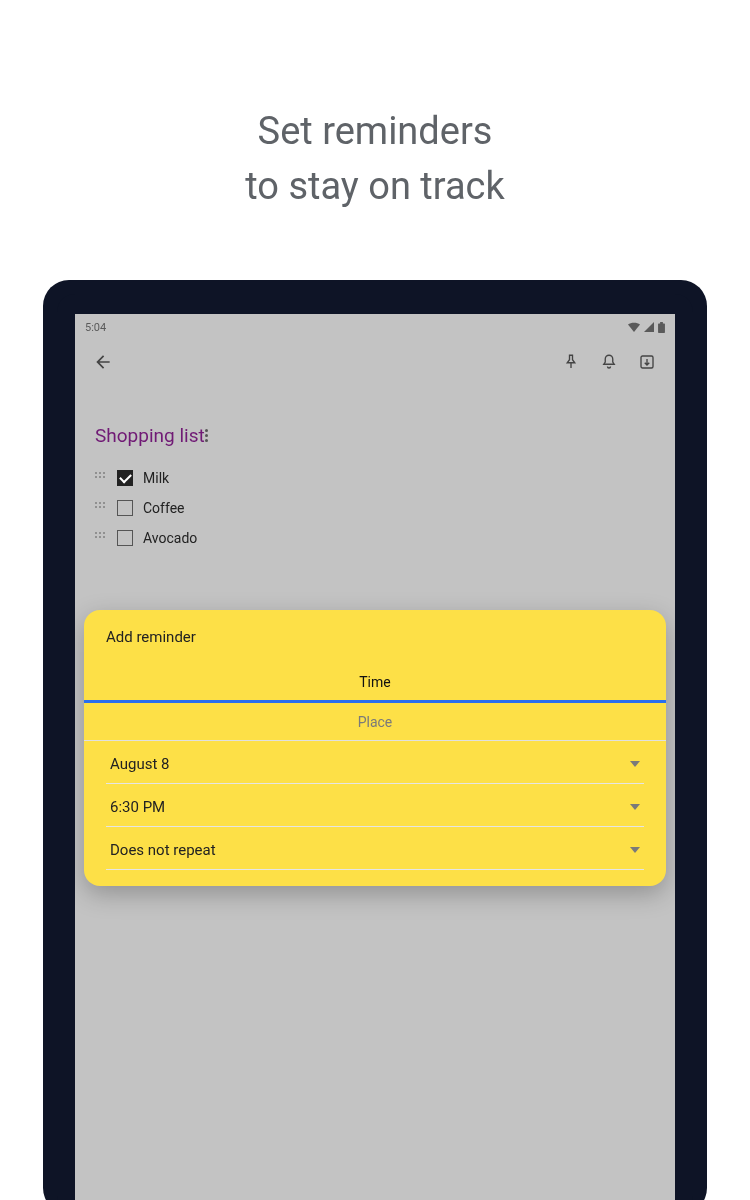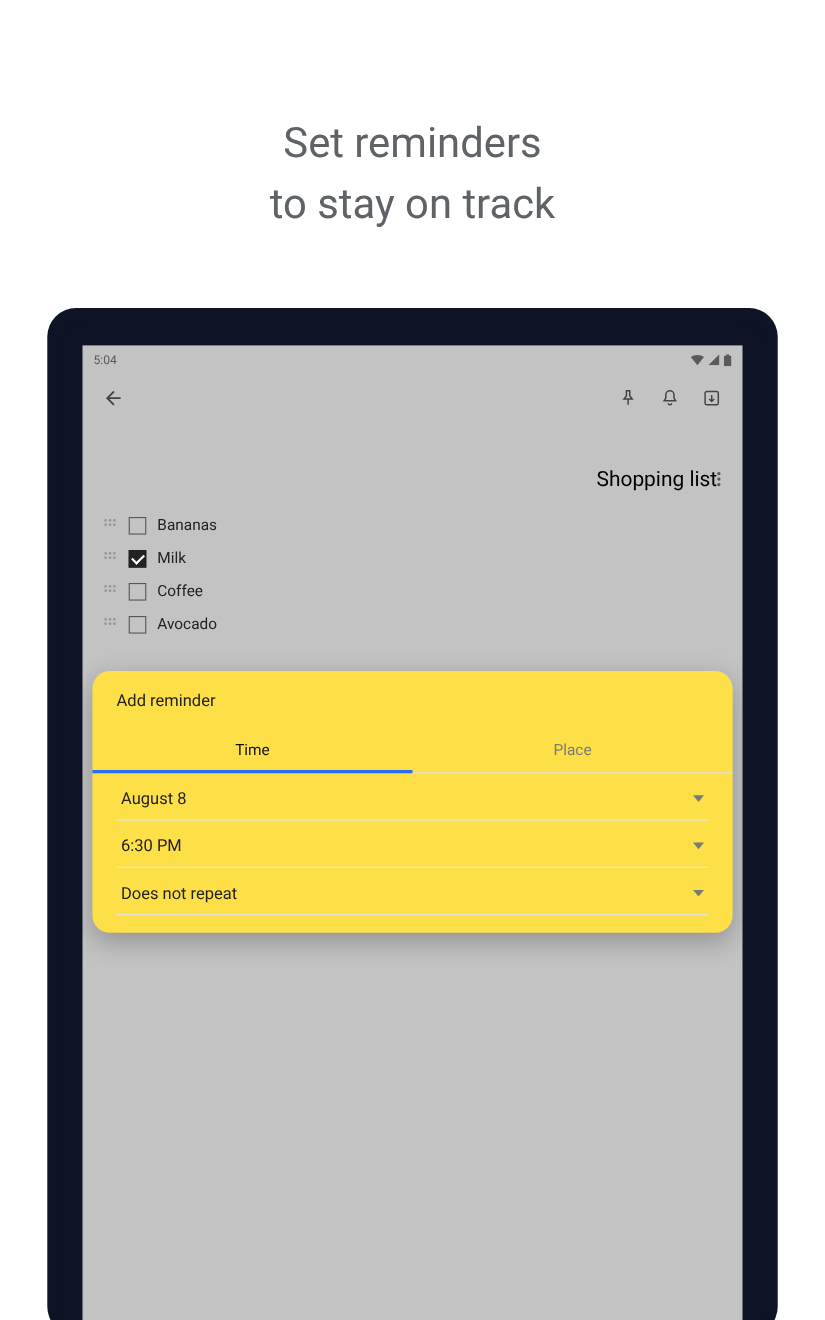--- a/index.html
+++ b/index.html
@@ -56,24 +56,24 @@
   .action-bar {
     display: flex;
     align-items: center;
     padding: 12px 14px 6px 14px;
     gap: 10px;
   }
   .action-spacer { flex: 1; }
   .icon-btn { width: 28px; height: 28px; display:flex; align-items:center; justify-content:center; }
   .note-title {
     font-size: 19px;
-    color: #000000;
+    color: #701a75;
     padding: 42px 20px 16px 20px;
     display:flex;
-    justify-content: flex-end;
+    justify-content: flex-start;
     align-items:center;
   }
   .checklist { padding: 0 20px; }
   .check-row {
     display:flex;
     align-items:center;
     gap: 10px;
     height: 30px;
     font-size: 14px;
     color: #222;
@@ -108,20 +108,21 @@
   .modal-title {
     font-size:15px;
     color:#222;
     padding: 18px 22px 6px 22px;
   }
   .tabs {
     display:flex;
     margin-top: 10px;
     border-bottom:1px solid #e0e0e0;
     padding: 0 0px;
+    flex-direction: column;
   }
   .tab {
     flex:1;
     text-align:center;
     font-size:14px;
     padding: 12px 0 10px 0;
     color:#7a7a7a;
   }
   .tab.active {
     color:#111;
@@ -237,32 +238,20 @@
       <div class="checklist">
         <div class="check-row">
           <div class="drag-handle">
               <span></span>
               <span></span>
               <span></span>
               <span></span>
               <span></span>
               <span></span>
             </div>
-          <div class="chk"></div>
-          <span>Bananas</span>
-        </div>
-        <div class="check-row">
-          <div class="drag-handle">
-              <span></span>
-              <span></span>
-              <span></span>
-              <span></span>
-              <span></span>
-              <span></span>
-            </div>
           <div class="chk checked"></div>
           <span>Milk</span>
         </div>
         <div class="check-row">
           <div class="drag-handle">
               <span></span>
               <span></span>
               <span></span>
               <span></span>
               <span></span>

